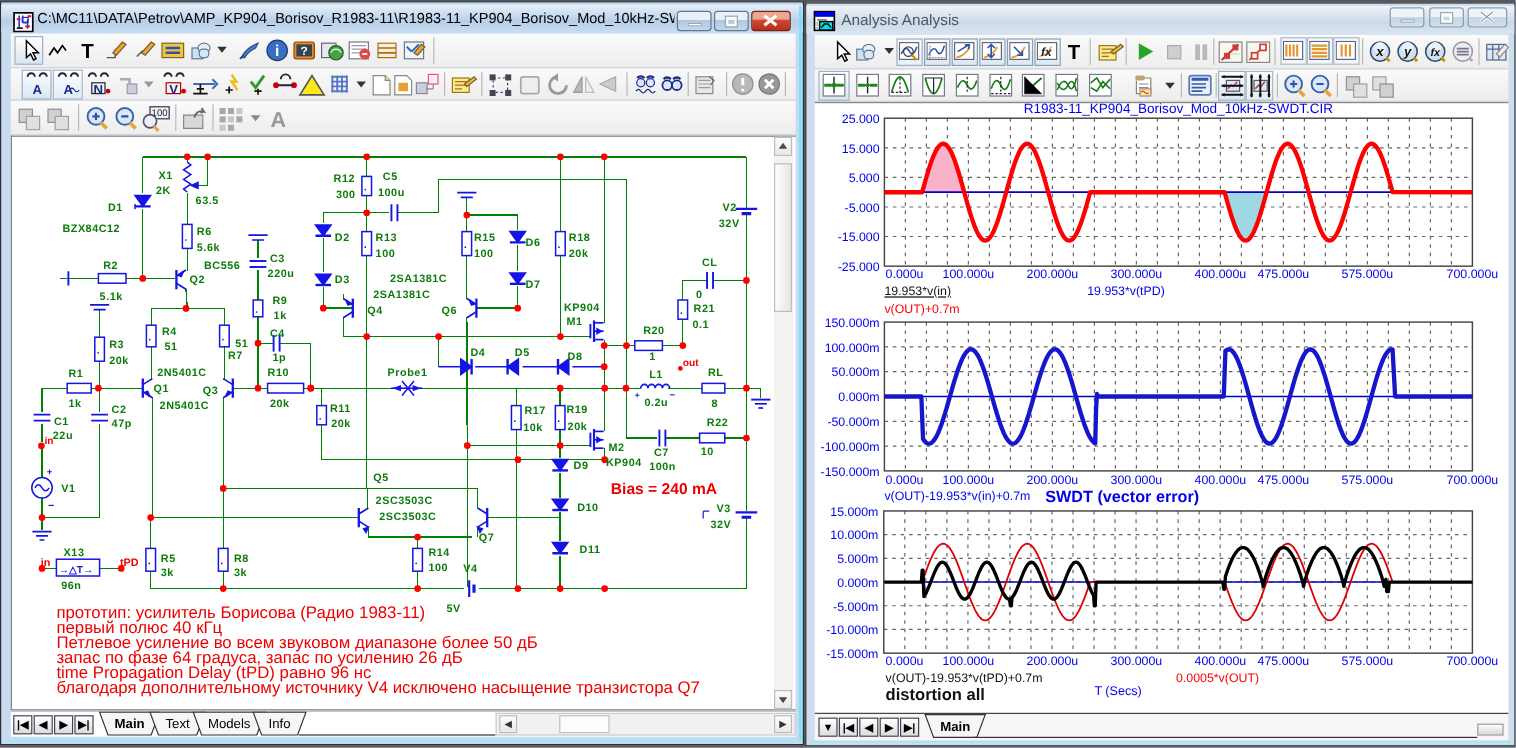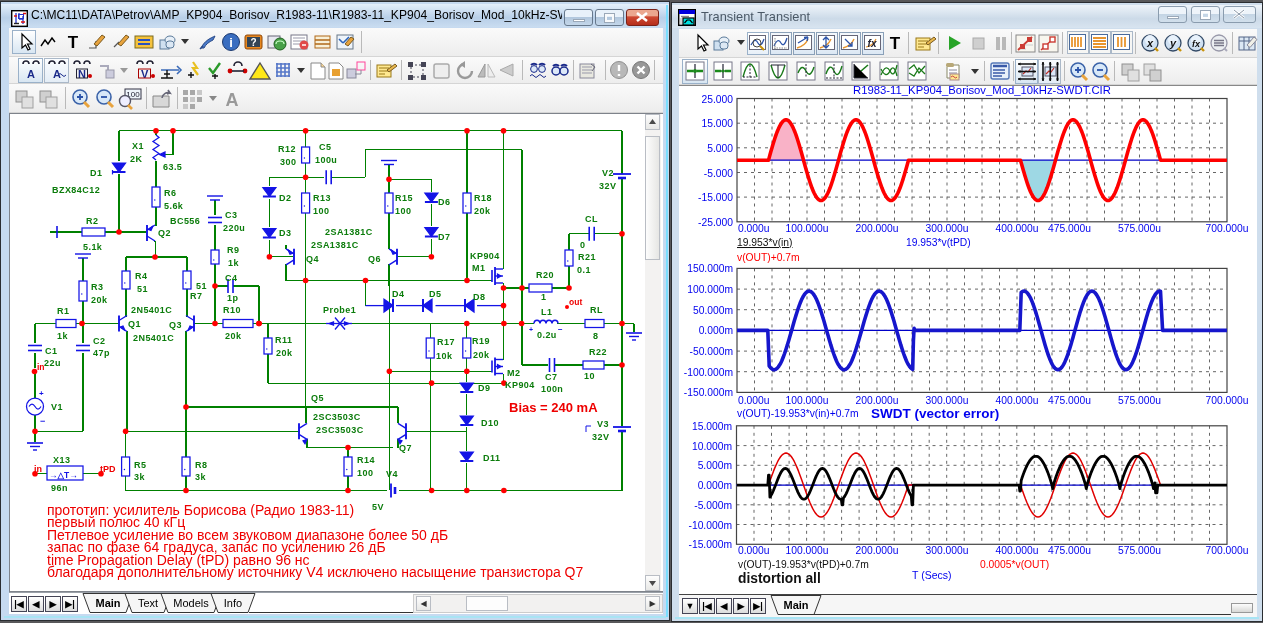--- a/index.html
+++ b/index.html
@@ -778,21 +778,21 @@
 <div class="win" style="left:671px;top:2px;width:592px;height:620px;background:#cfdeed">
   <div class="cap" style="top:2px;background:linear-gradient(#eef4fa,#ccdae8 60%,#d8e4f0)">
     <svg style="position:absolute;left:6px;top:4px" width="18" height="17">
         <rect x="0.5" y="0.5" width="17" height="16" fill="#fff" stroke="#000" stroke-width="1.8"></rect>
         <rect x="1" y="1" width="16" height="4" fill="#0000dd"></rect>
         <path d="M3 7.5h8" stroke="#888" stroke-width="1.4"></path>
         <rect x="5" y="9" width="11" height="7" fill="#00e2e2" stroke="#000" stroke-width="1.2"></rect>
         <path d="M6.5 14 l2.5 -3 h3 l2.5 3" stroke="#000" fill="none" stroke-width="1.2"></path>
         <path d="M2.5 10h1M2.5 12h1M2.5 14h1" stroke="#555"></path>
       </svg>
-    <span style="position:absolute;left:29px;top:4px;font-size:12.8px;color:#4a5866">Transient Transient</span>
+    <span style="position:absolute;left:29px;top:4px;font-size:12.8px;color:#4a5866">Analysis Analysis</span>
   </div>
   <div style="position:absolute;left:486px;top:3px;width:29px;height:17px;border:1px solid #8a9cae;border-radius:3px;background:linear-gradient(#eef4fa 45%,#c3d4e4 45%,#d2e0ec)">
       <div style="position:absolute;left:8px;top:9px;width:12px;height:3px;background:#fff;border:1px solid #9aa8b8"></div>
     </div>
   <div style="position:absolute;left:519px;top:3px;width:29px;height:17px;border:1px solid #8a9cae;border-radius:3px;background:linear-gradient(#eef4fa 45%,#c3d4e4 45%,#d2e0ec)">
       <div style="position:absolute;left:9px;top:4px;width:9px;height:8px;border:2px solid #fff;outline:1px solid #9aa8b8"></div>
     </div>
   <div style="position:absolute;left:551px;top:3px;width:33px;height:17px;border:1px solid #8a9cae;border-radius:3px;background:linear-gradient(#eef4fa 45%,#c3d4e4 45%,#d2e0ec)"><svg width="31" height="15">
         <path d="M10 3 L20 11 M20 3 L10 11" stroke="#fff" stroke-width="2.6"></path>
         <path d="M10 3 L20 11 M20 3 L10 11" stroke="#8a98a8" stroke-width="1"></path>

